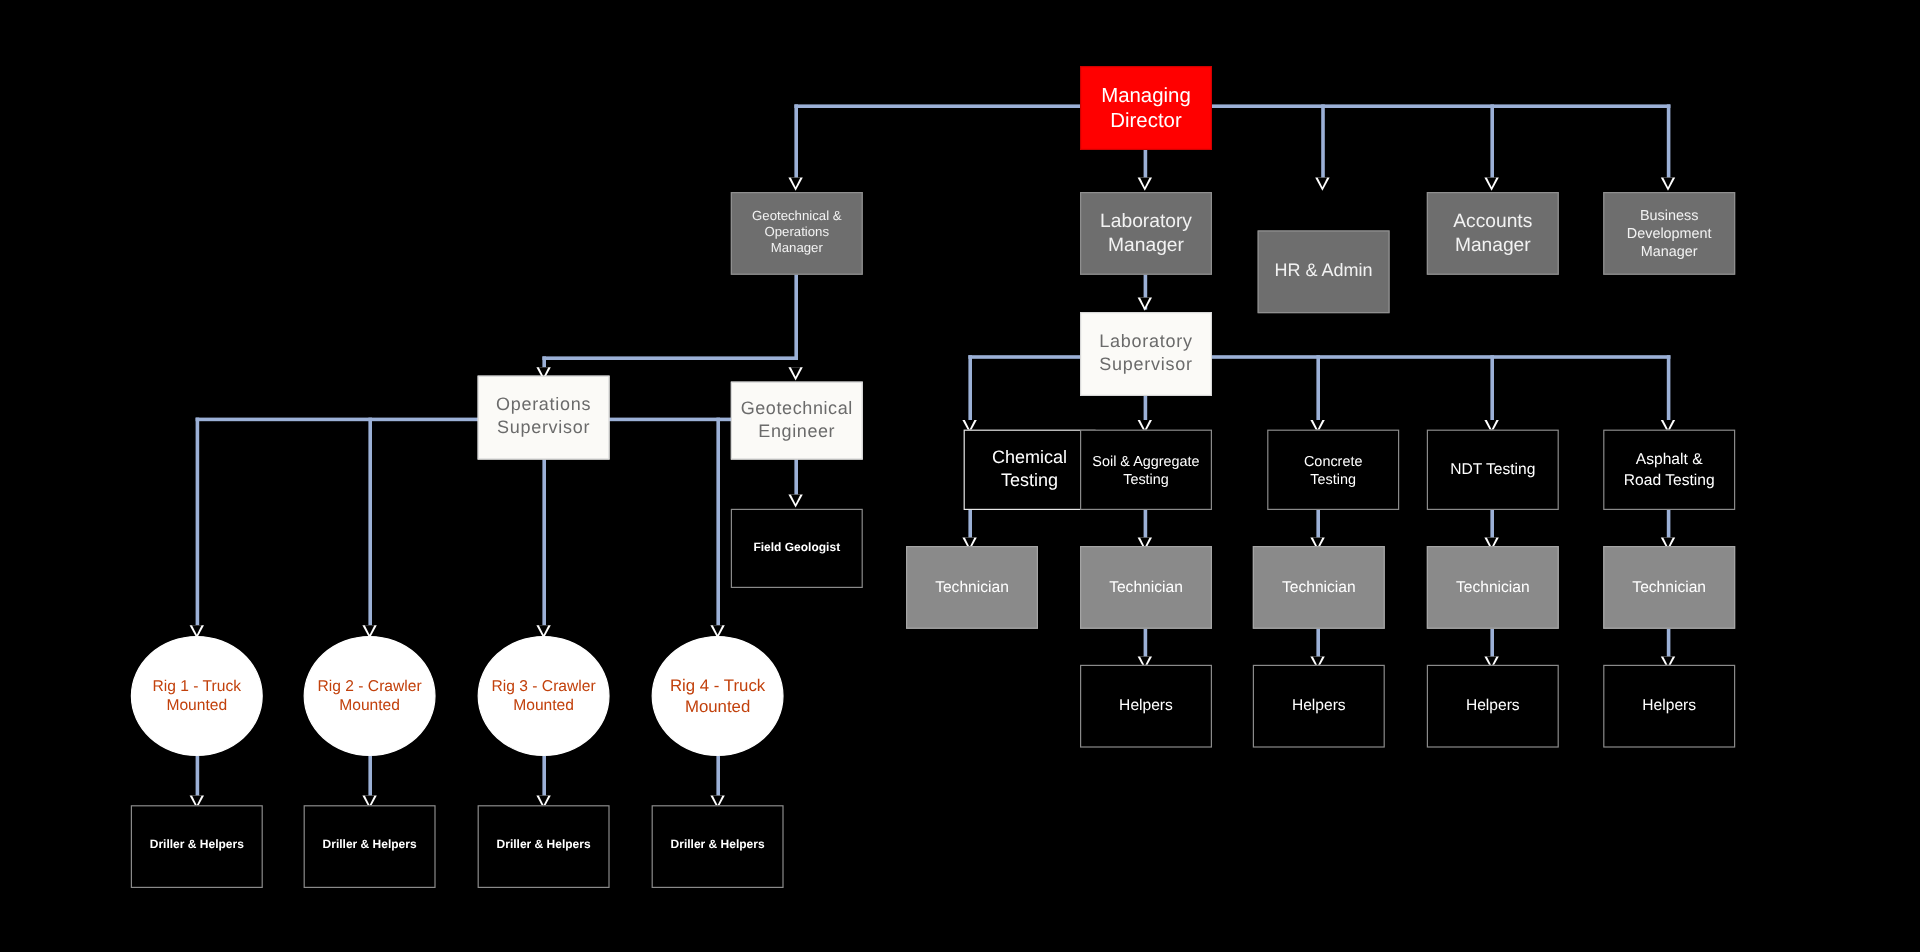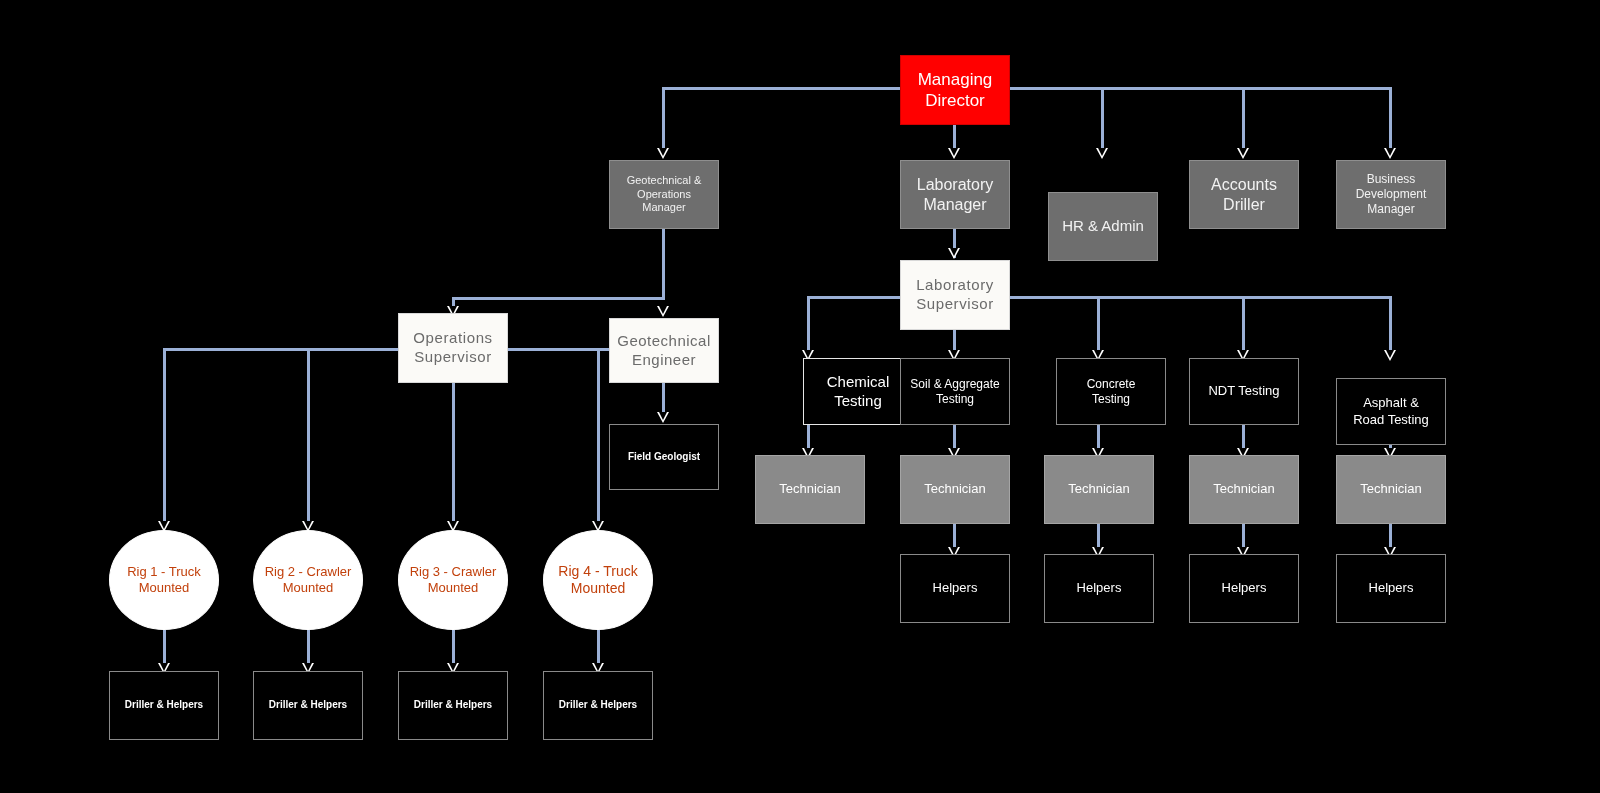--- a/index.html
+++ b/index.html
@@ -186,21 +186,21 @@
   <div class="node n-gray" style="left:609px; top:160px; width:110px; height:69px; font-size:11px;">Geotechnical &amp;
 Operations
 Manager</div>
 
   <div class="node n-gray" style="left:900px; top:160px; width:110px; height:69px; font-size:16px;">Laboratory
 Manager</div>
 
   <div class="node n-gray" style="left:1048px; top:160px; width:110px; height:69px; font-size:15px;margin-top:32px;">HR &amp; Admin</div>
 
   <div class="node n-gray" style="left:1189px; top:160px; width:110px; height:69px; font-size:16px;">Accounts
-Driller</div>
+Manager</div>
 
   <div class="node n-gray" style="left:1336px; top:160px; width:110px; height:69px; font-size:12px;">Business
 Development
 Manager</div>
 
   <div class="node n-white" style="left:398px; top:313px; width:110px; height:70px; font-size:15px; letter-spacing:0.6px;">Operations
 Supervisor</div>
 
   <div class="node n-white" style="left:609px; top:318px; width:110px; height:65px; font-size:15px; letter-spacing:0.5px;">Geotechnical
 Engineer</div>
@@ -214,21 +214,21 @@
 Testing</div>
 
   <div class="node n-dark" style="left:900px; top:358px; width:110px; height:67px; font-size:12px;">Soil &amp; Aggregate
 Testing</div>
 
   <div class="node n-dark" style="left:1056px; top:358px; width:110px; height:67px; font-size:12px;">Concrete
 Testing</div>
 
   <div class="node n-dark" style="left:1189px; top:358px; width:110px; height:67px; font-size:13px;">NDT Testing</div>
 
-  <div class="node n-dark" style="left:1336px; top:358px; width:110px; height:67px; font-size:13px;margin-top:20px;">Asphalt &amp;
+  <div class="node n-dark" style="left:1336px; top:358px; width:110px; height:67px; font-size:13px;">Asphalt &amp;
 Road Testing</div>
 
   <div class="node n-graylight" style="left:755px; top:455px; width:110px; height:69px; font-size:13px;">Technician</div>
 
   <div class="node n-graylight" style="left:900px; top:455px; width:110px; height:69px; font-size:13px;">Technician</div>
 
   <div class="node n-graylight" style="left:1044px; top:455px; width:110px; height:69px; font-size:13px;">Technician</div>
 
   <div class="node n-graylight" style="left:1189px; top:455px; width:110px; height:69px; font-size:13px;">Technician</div>
 

